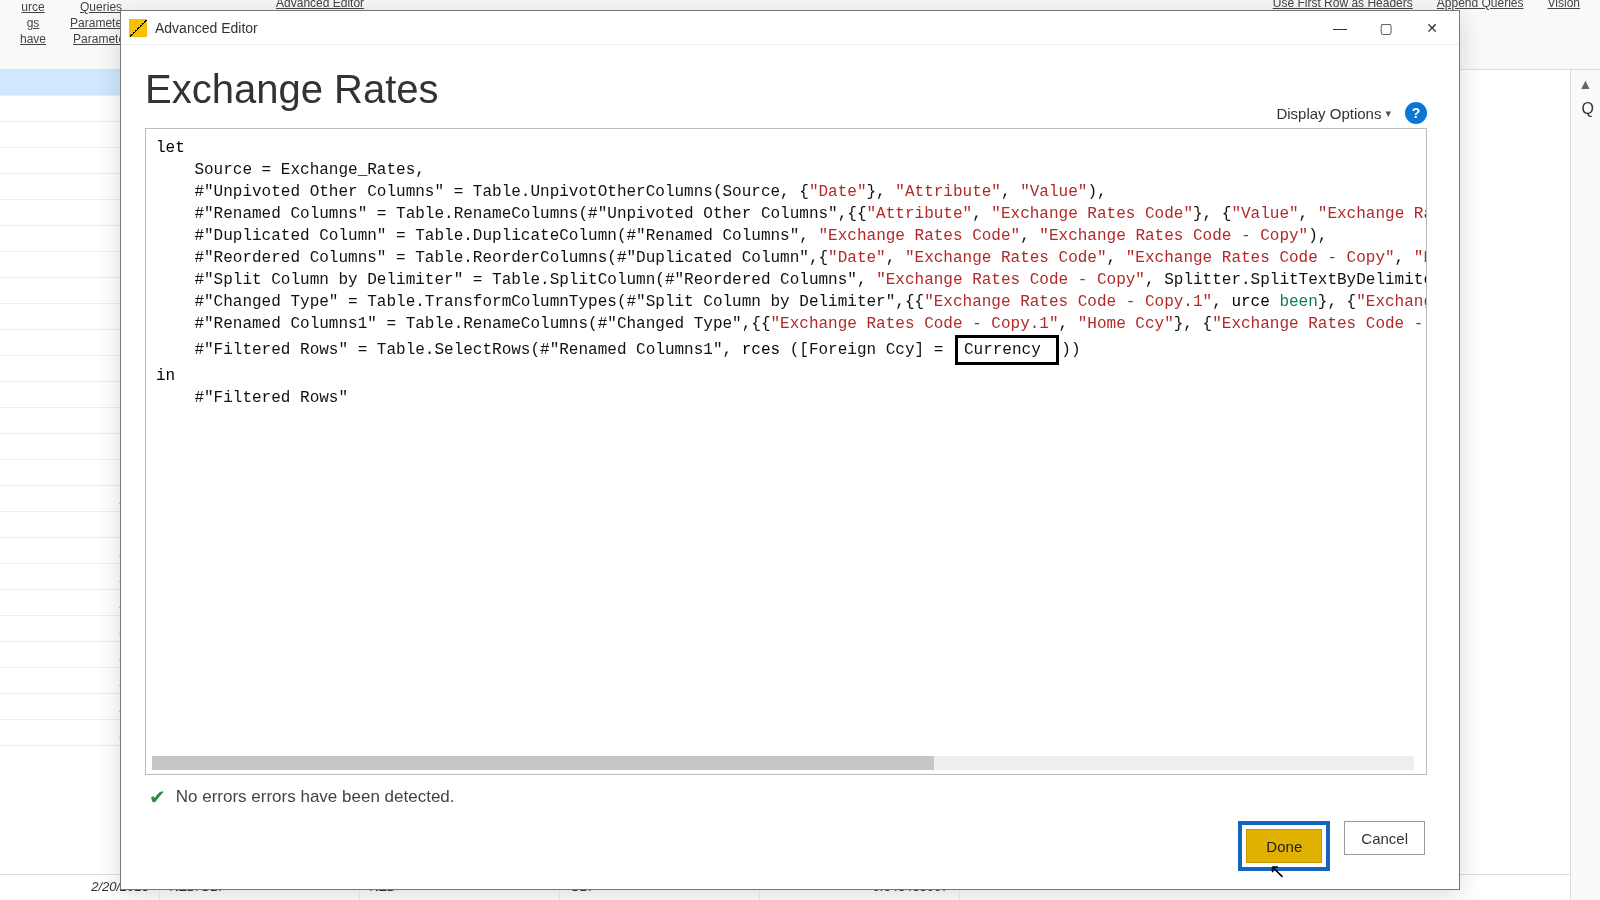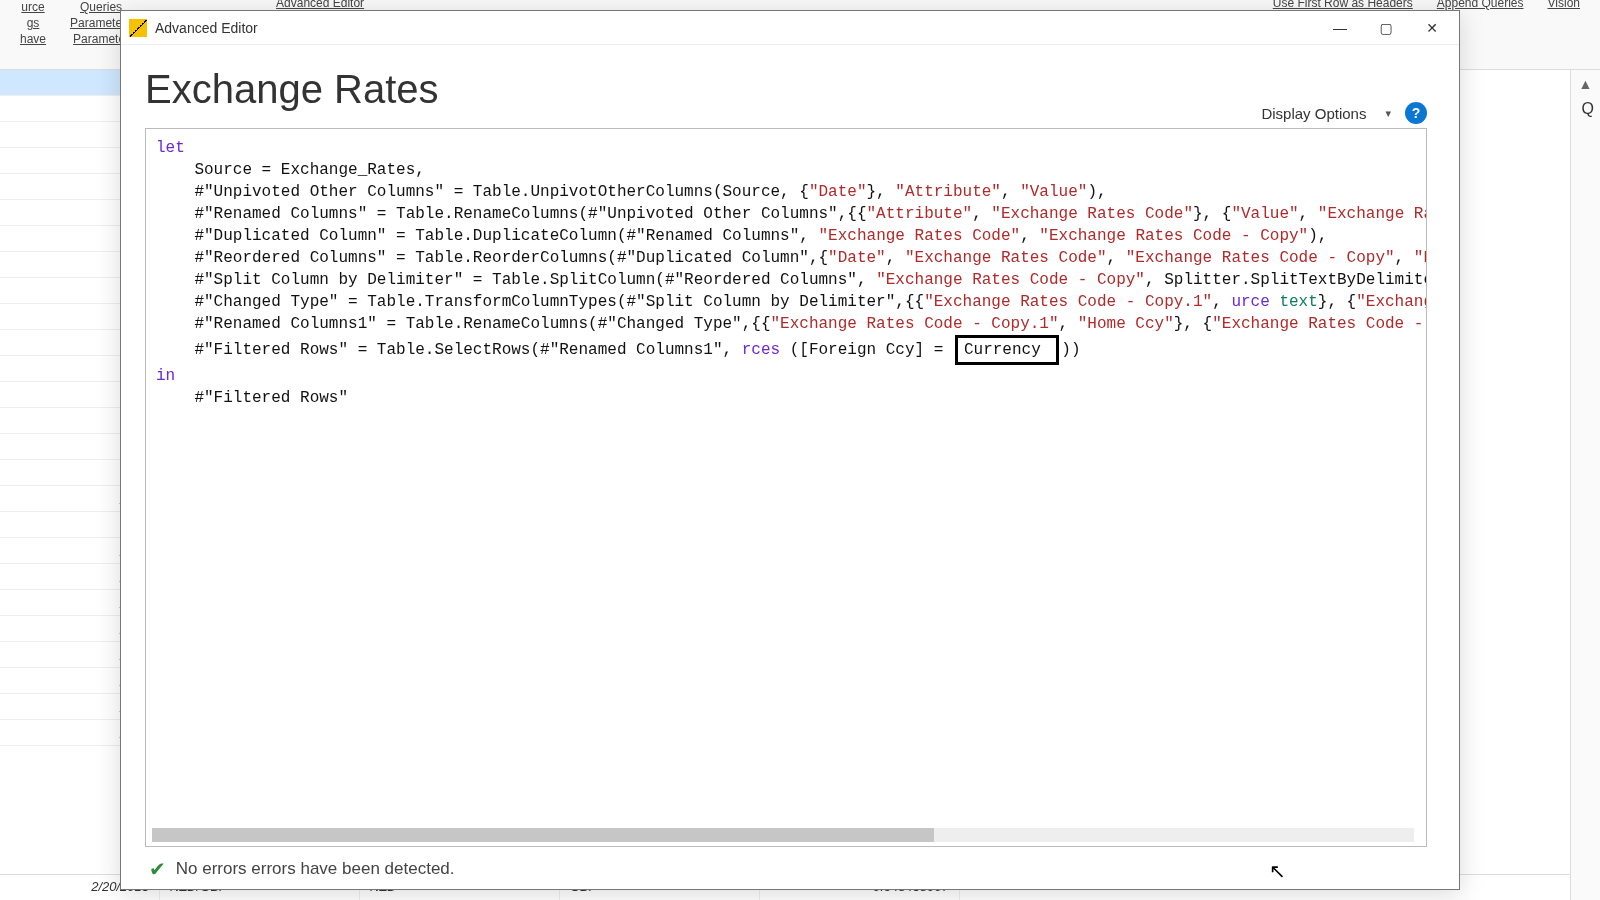--- a/index.html
+++ b/index.html
@@ -92,21 +92,21 @@
   }
   .dlg-body { flex:1; padding: 16px 32px 0 24px; display:flex; flex-direction:column; overflow:hidden; }
   .dlg-title {
     font-size: 40px;
     font-weight: 300;
     color:#333;
     margin: 6px 0 12px 0;
   }
   .dlg-header-row { display:flex; align-items:flex-end; justify-content:space-between; }
   .display-opts { display:flex; align-items:center; gap:14px; }
-  .display-label { font-size:15px; color:#333; cursor:pointer; display:flex; align-items:center; gap:19px; }
+  .display-label { font-size:15px; color:#333; cursor:pointer; display:flex; align-items:center; gap:4px; }
   .display-label .caret { font-size:11px; color:#555; }
   .help-icon {
     width:22px; height:22px; border-radius:50%; background:#0a77d5; color:#fff;
     display:flex; align-items:center; justify-content:center; font-weight:bold; font-size:14px;
     cursor:pointer;
   }
   .code-box {
     border:1px solid #bbb;
     background:#fff;
     flex:1;
@@ -117,21 +117,21 @@
   .code-inner {
     position:absolute; inset:0;
     padding: 8px 10px 28px 10px;
     font-family: Consolas, "Courier New", monospace;
     font-size: 16px;
     line-height: 22px;
     white-space: pre;
     overflow:hidden;
     color:#111;
   }
-  .kw { color:#6d28d9; }
+  .kw { color:#000000; }
   .str { color:#b12a2a; }
   .ident { color:#0a7d60; }
   .highlight-box {
     border:3px solid #000000;
     padding:1px 6px;
     display:inline-block;
     margin:0 2px;
     background:#fff;
   }
   .h-scroll {
@@ -261,31 +261,37 @@
     </div>
 
     <div class="code-box">
       <div class="code-inner" id="codeinner"><span class="kw">let</span>
     Source = Exchange_Rates,
     #"Unpivoted Other Columns" = Table.UnpivotOtherColumns(Source, {<span class="str">"Date"</span>}, <span class="str">"Attribute"</span>, <span class="str">"Value"</span>),
     #"Renamed Columns" = Table.RenameColumns(#"Unpivoted Other Columns",{{<span class="str">"Attribute"</span>, <span class="str">"Exchange Rates Code"</span>}, {<span class="str">"Value"</span>, <span class="str">"Exchange Rates"</span>}}),
     #"Duplicated Column" = Table.DuplicateColumn(#"Renamed Columns", <span class="str">"Exchange Rates Code"</span>, <span class="str">"Exchange Rates Code - Copy"</span>),
     #"Reordered Columns" = Table.ReorderColumns(#"Duplicated Column",{<span class="str">"Date"</span>, <span class="str">"Exchange Rates Code"</span>, <span class="str">"Exchange Rates Code - Copy"</span>, <span class="str">"Exchange </span>
     #"Split Column by Delimiter" = Table.SplitColumn(#"Reordered Columns", <span class="str">"Exchange Rates Code - Copy"</span>, Splitter.SplitTextByDelimiter(,
-    #"Changed Type" = Table.TransformColumnTypes(#"Split Column by Delimiter",{{<span class="str">"Exchange Rates Code - Copy.1"</span>, <span class="kw">urce </span><span class="ident">text</span>}, {<span class="str">"Exchange Rates </span>
+    #"Changed Type" = Table.TransformColumnTypes(#"Split Column by Delimiter",{{<span class="str">"Exchange Rates Code - Copy.1"</span>, <span class="kw">urce </span><span class="ident">been</span>}, {<span class="str">"Exchange Rates </span>
     #"Renamed Columns1" = Table.RenameColumns(#"Changed Type",{{<span class="str">"Exchange Rates Code - Copy.1"</span>, <span class="str">"Home Ccy"</span>}, {<span class="str">"Exchange Rates Code - Copy.2"</span>,
     #"Filtered Rows" = Table.SelectRows(#"Renamed Columns1", <span class="kw">rces</span> ([Foreign Ccy] = <span class="highlight-box">Currency </span>))
 <span class="kw">in</span>
     #"Filtered Rows"</div>
       <div class="h-scroll">
         <div class="h-thumb"></div>
       </div>
     </div>
 
     <div class="status-row">
       <span class="check">✔</span>
       <span>No errors errors have been detected.</span>
     </div>
   </div>
 
+  <div class="btn-row">
+    <span class="btn-highlight">
+      <button class="btn done">Done</button>
+    </span>
+    <button class="btn">Cancel</button>
+  </div>
 
   <div class="cursor-arrow" style="left:1148px; top:848px;">↖</div>
 </div>
 
 </body></html>

